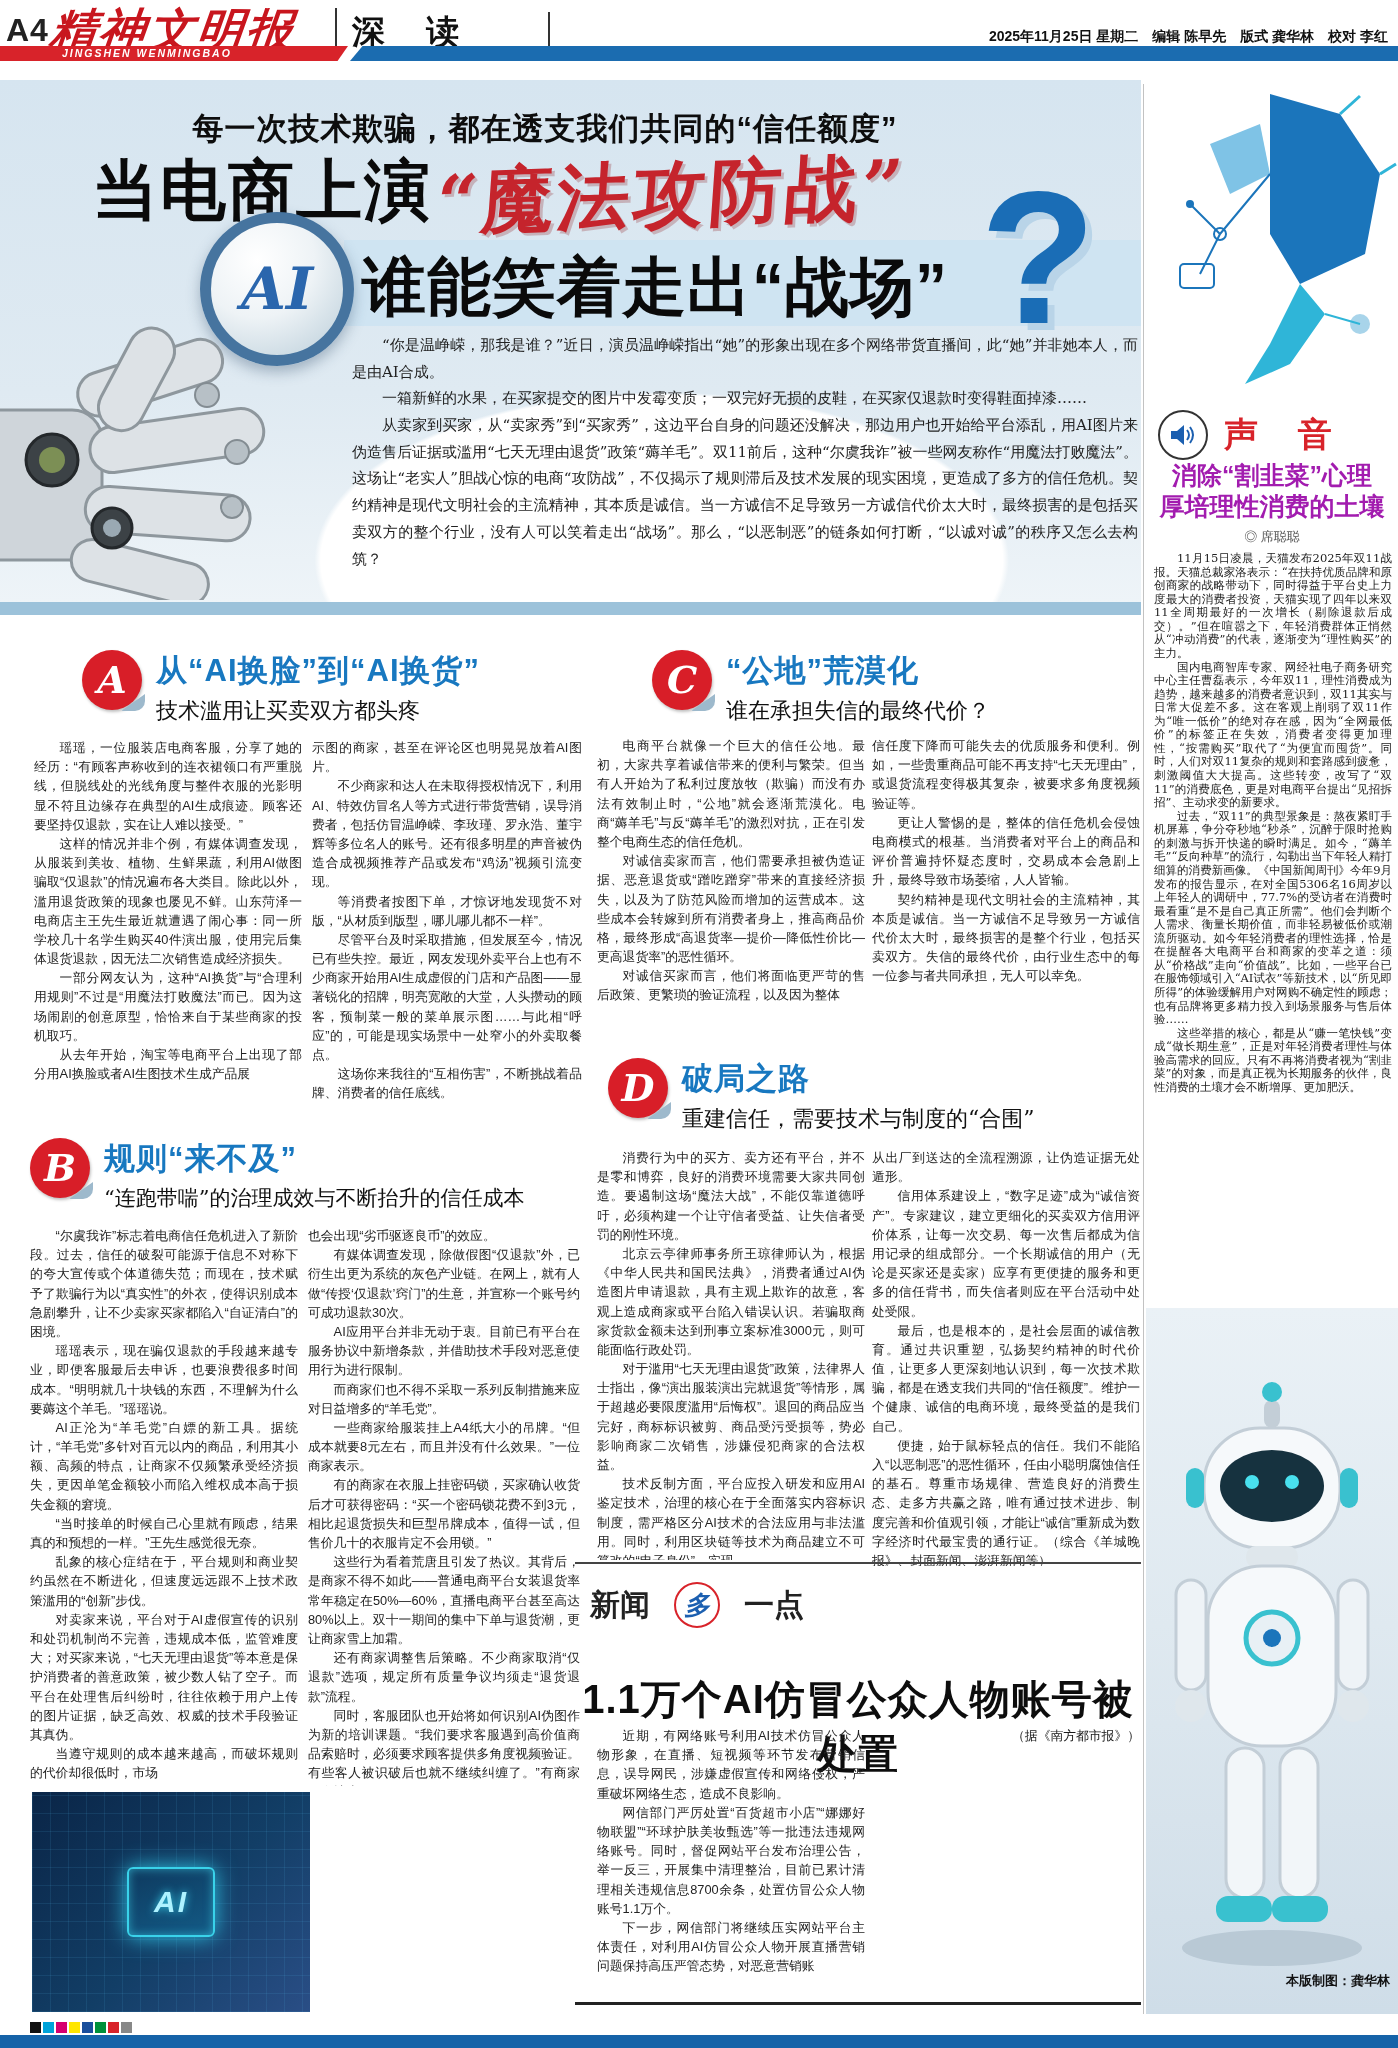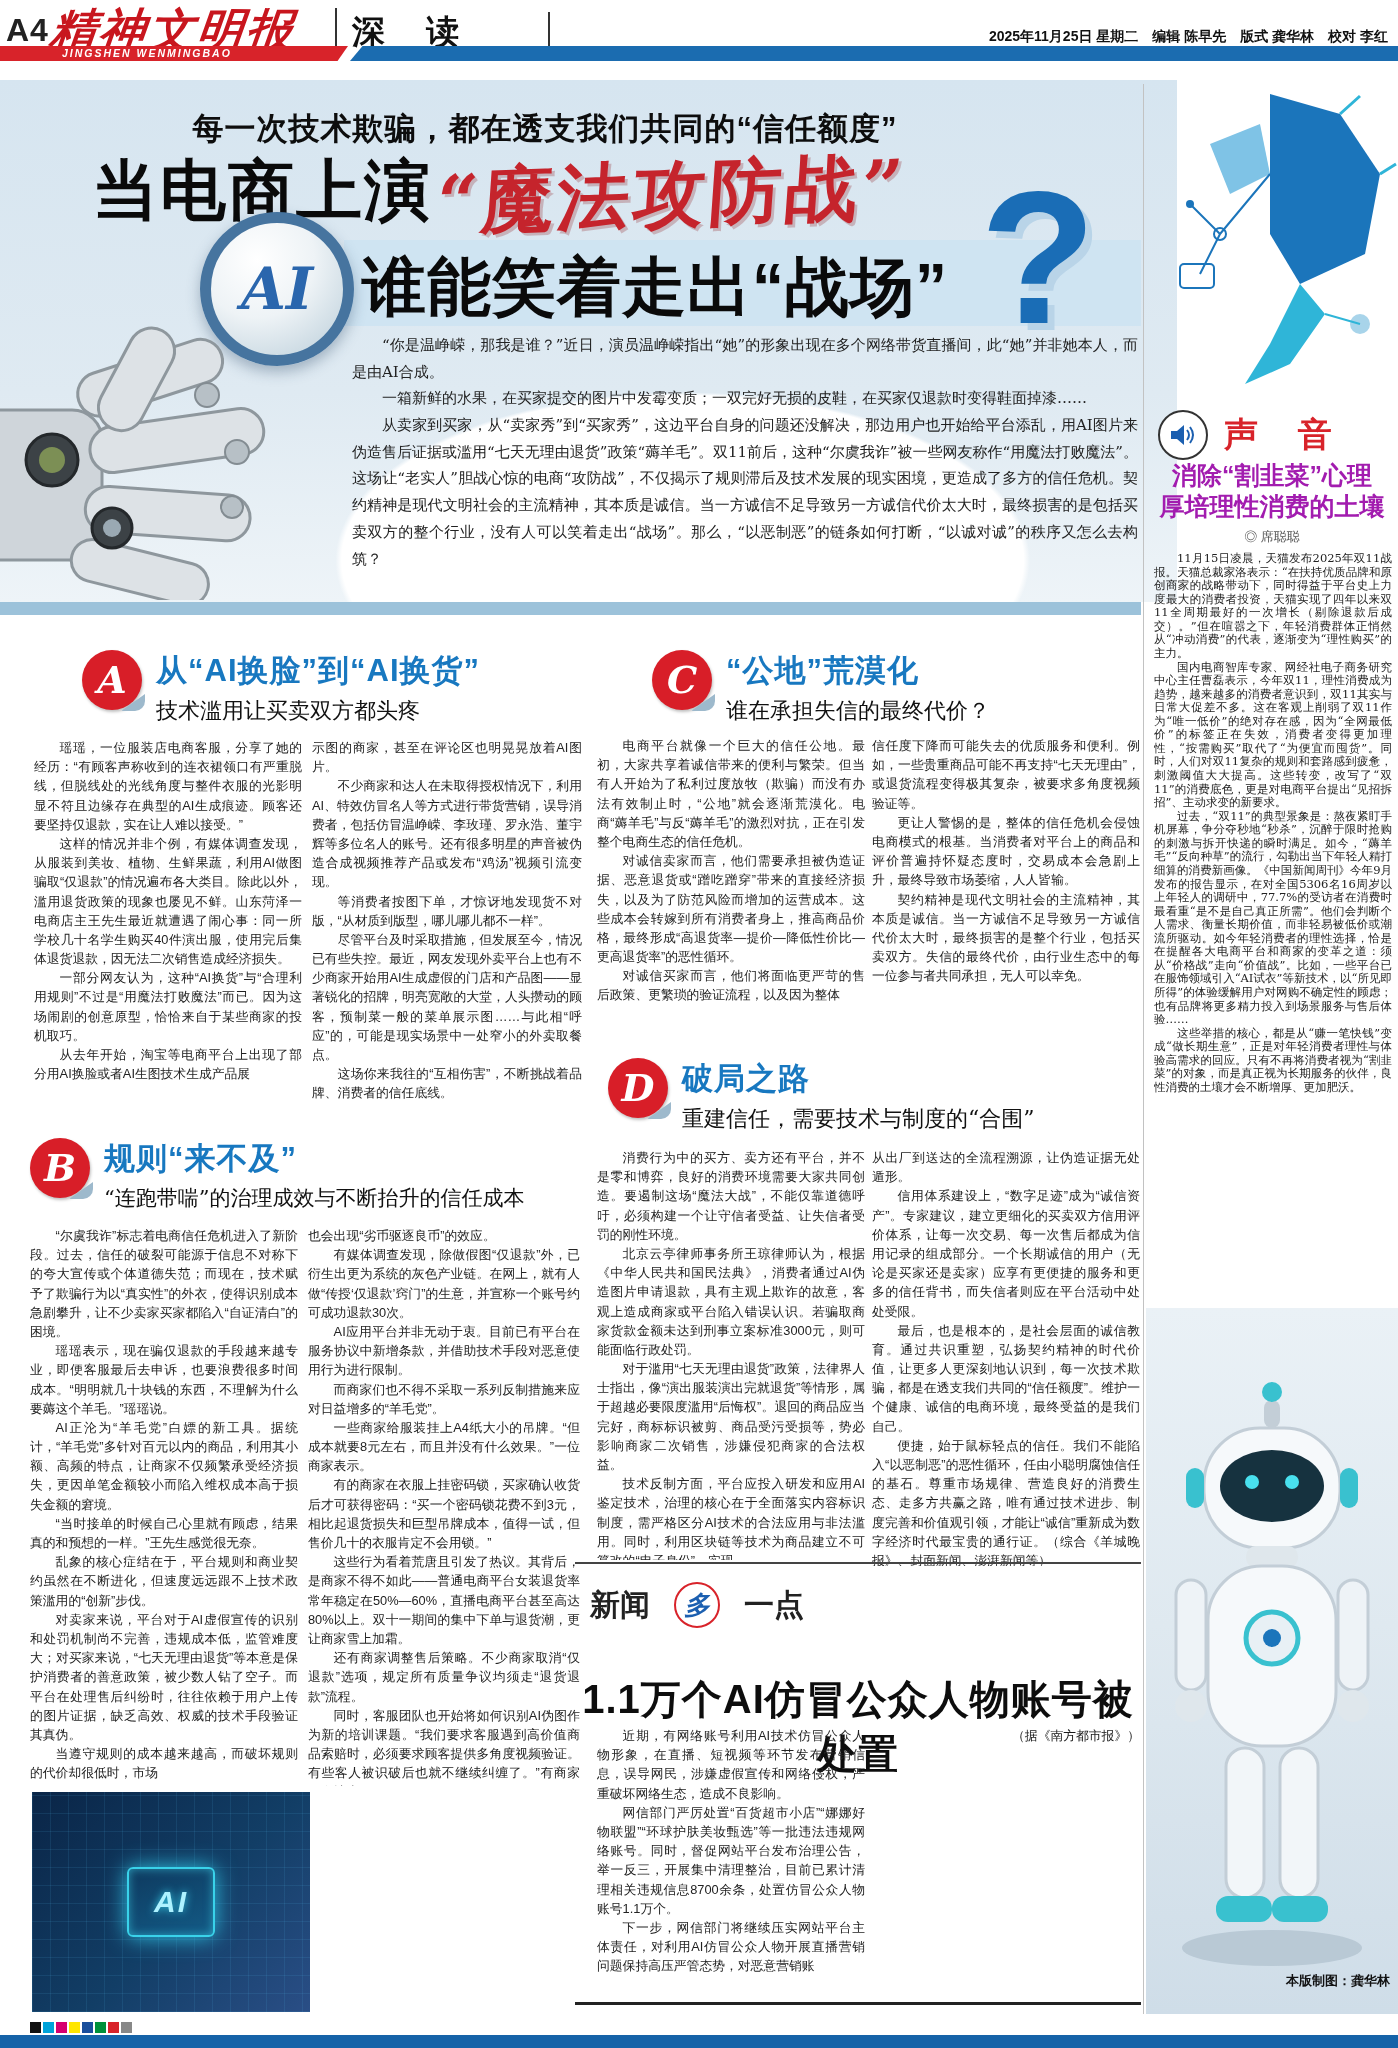--- a/index.html
+++ b/index.html
@@ -9,21 +9,21 @@
   .pageno{left:6px;top:12px;font-size:32px;font-weight:bold;color:#222;letter-spacing:1px;}
   .masthead{left:50px;top:0px;font-family:"DejaVu Serif",serif;font-style:italic;font-weight:bold;font-size:46px;color:#c8161e;transform:skewX(-6deg);letter-spacing:3px;white-space:nowrap;}
   .hdr-divider{width:2px;background:#333;}
   .section-name{left:352px;top:10px;font-size:33px;font-weight:900;color:#111;letter-spacing:16px;white-space:nowrap;}
   .dateline{right:10px;top:28px;font-size:14px;font-weight:600;color:#111;white-space:nowrap;}
   .strip-red{left:0;top:46px;width:348px;height:15px;background:#d8232a;clip-path:polygon(0 0,100% 0,97% 100%,0 100%);color:#fff;font-style:italic;font-weight:bold;font-size:10.5px;letter-spacing:2px;line-height:15px;padding-left:62px;box-sizing:border-box;}
   .strip-blue{left:350px;top:46px;width:1048px;height:15px;background:#1b6cb0;clip-path:polygon(1.2% 0,100% 0,100% 100%,0 100%);}
   
   .feature{left:0;top:80px;width:1141px;height:522px;background:
     radial-gradient(ellipse 620px 300px at 58% 92%, #ffffff 0%, #ffffff 55%, rgba(255,255,255,0) 56%),
-    linear-gradient(180deg,#d6e5f0 0%,#dfeaf2 60%,#eef4f8 100%);overflow:hidden;padding-left:36px;}
+    linear-gradient(180deg,#d6e5f0 0%,#dfeaf2 60%,#eef4f8 100%);overflow:hidden;}
   .kicker{left:130px;top:28px;width:830px;text-align:center;font-size:31px;font-weight:900;color:#0d0d0d;letter-spacing:1px;}
   .h1row{left:92px;top:66px;white-space:nowrap;}
   .h1black{font-size:66px;font-weight:900;color:#0a0a0a;letter-spacing:2px;}
   .h1red{display:inline-block;font-family:"DejaVu Serif",serif;font-size:72px;font-weight:bold;color:#c5242c;transform:rotate(-2deg) skewX(-6deg);letter-spacing:4px;text-shadow:3px 3px 0 rgba(140,20,25,.25);vertical-align:-6px;}
   .h2band{left:344px;top:160px;width:797px;height:86px;background:#cfe4f2;}
   .h2text{left:362px;top:164px;font-size:64px;font-weight:900;color:#0a0a0a;letter-spacing:1px;white-space:nowrap;}
   .qmark{left:980px;top:82px;font-size:190px;font-weight:900;color:#1a6db6;text-shadow:7px 7px 0 #b9d4e8;line-height:1;}
   .aibadge{left:200px;top:132px;width:132px;height:132px;border-radius:50%;border:11px solid #46749f;background:radial-gradient(circle at 35% 28%,#ffffff 0%,#eef3f6 45%,#b9cdd9 100%);display:flex;align-items:center;justify-content:center;box-shadow:0 6px 14px rgba(40,70,100,.35);}
   .aibadge span{font-family:"DejaVu Serif",serif;font-style:italic;font-weight:bold;font-size:58px;color:#2a66ad;}
   .intro{left:352px;top:252px;width:786px;height:268px;font-family:"DejaVu Serif",serif;font-size:15px;line-height:1.78;color:#222;text-align:justify;overflow:hidden;}

